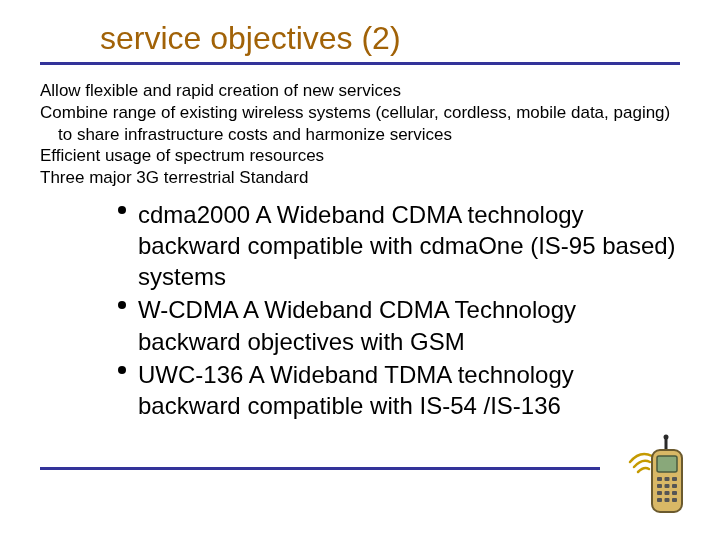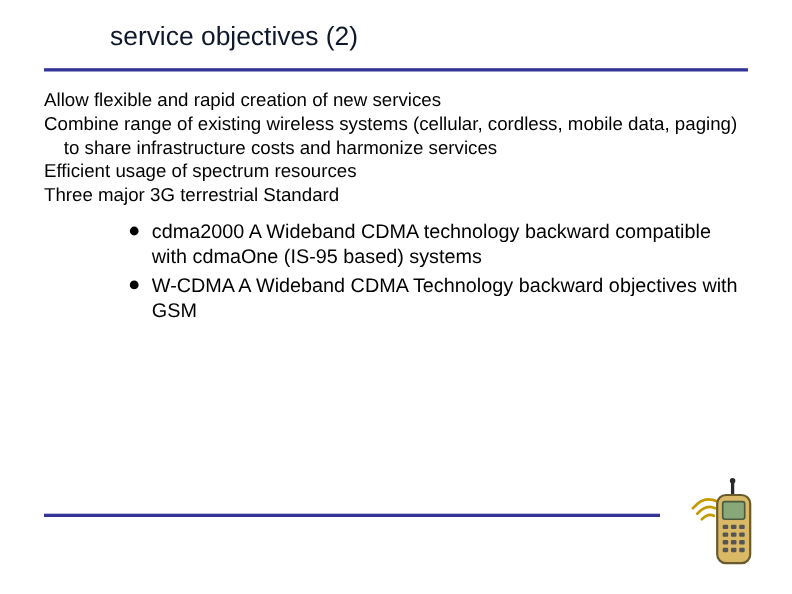--- a/index.html
+++ b/index.html
@@ -16,23 +16,23 @@
   .slide {
     position: relative;
     width: 720px;
     height: 540px;
     box-sizing: border-box;
   }
   .title {
     position: absolute;
     top: 20px;
     left: 100px;
-    font-size: 24px;
+    font-size: 32px;
     font-weight: normal;
-    color: #0f172a;
+    color: #a16207;
   }
   .title-rule {
     position: absolute;
     top: 62px;
     left: 40px;
     width: 640px;
     height: 3px;
     background: #333399;
   }
   .body {
@@ -45,21 +45,21 @@
   }
   .para {
     margin: 0 0 0px 0;
     padding-left: 18px;
     text-indent: -18px;
   }
   .bullets {
     margin: 10px 0 12px 0;
     padding: 0 0 0 78px;
     list-style: none;
-    font-size: 18px;
+    font-size: 24px;
     line-height: 1.3;
   }
   .bullets li {
     position: relative;
     padding-left: 20px;
     margin-bottom: 2px;
   }
   .bullets li::before {
     content: "";
     position: absolute;
@@ -96,20 +96,21 @@
 
   <div class="body">
     <p class="para">Allow flexible and rapid creation of new services</p>
     <p class="para">Combine range of existing wireless systems (cellular, cordless, mobile data, paging) to share infrastructure costs and harmonize services</p>
     <p class="para">Efficient usage of spectrum resources</p>
     <p class="para">Three major 3G terrestrial Standard</p>
 
     <ul class="bullets">
       <li>cdma2000   A  Wideband CDMA technology backward compatible with cdmaOne (IS-95 based) systems</li>
       <li>W-CDMA  A Wideband CDMA Technology backward objectives with GSM</li>
+      <li>UWC-136  A Wideband TDMA technology backward compatible with IS-54 /IS-136</li>
     </ul>
   </div>
 
   <div class="bottom-rule"></div>
 
   <div class="phone-icon">
     <svg viewBox="0 0 70 90" width="70" height="90">
 
       <path d="M 8 30 Q 18 18 30 24" stroke="#c59a00" stroke-width="2.5" fill="none" stroke-linecap="round"></path>
       <path d="M 12 35 Q 20 26 28 30" stroke="#c59a00" stroke-width="2.5" fill="none" stroke-linecap="round"></path>

